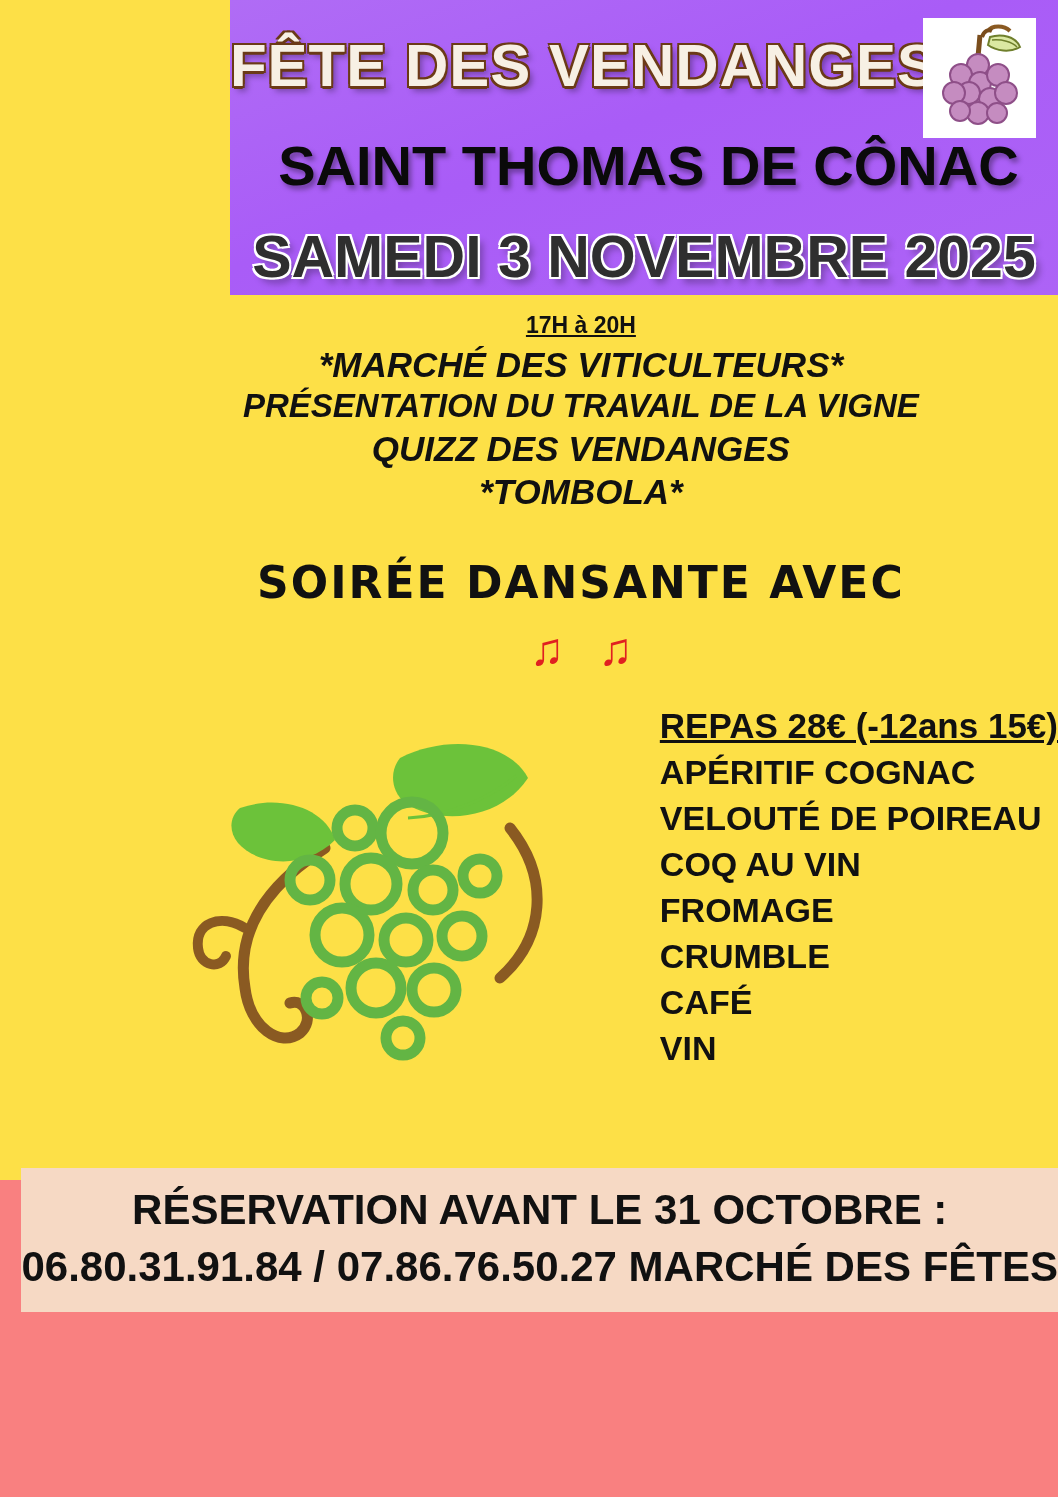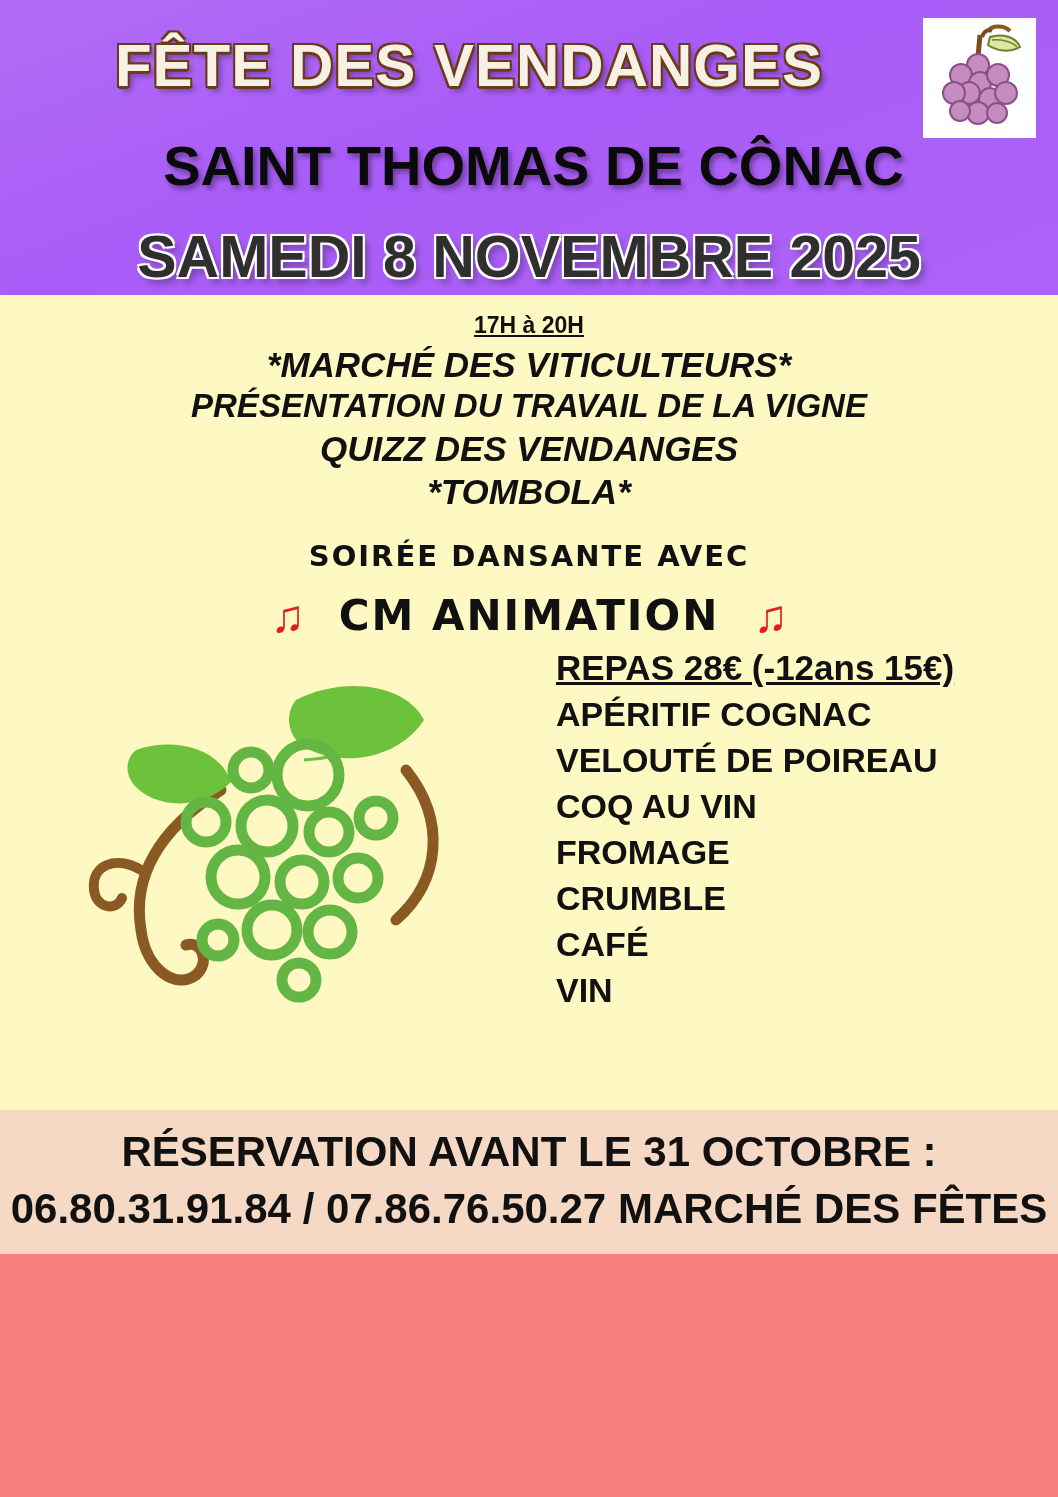--- a/index.html
+++ b/index.html
@@ -13,21 +13,22 @@
     background: #f98080;
     overflow: hidden;
     position: relative;
   }
   .poster {
     width: 1058px;
     height: 1180px;
     position: relative;
     display: flex;
     flex-direction: column;
-    background: #fef9c3;
+    background: #fde047;
+    align-items: flex-end;
   }
 
   
   .header {
     position: relative;
     background: linear-gradient(160deg, #b06cf5 0%, #a95cf7 45%, #ad63f6 100%);
     padding: 10px 0 8px 0;
     height: 355px;
     box-sizing: border-box;
   }
@@ -106,24 +107,24 @@
   .prog-italic {
     font-style: italic;
     font-size: 35px;
     margin-bottom: 4px;
   }
   .prog-italic.small {
     font-size: 33px;
   }
   .soiree {
     text-align: center;
-    font-size: 29px;
-    font-weight: bold;
-    color: #111;
-    margin-top: 28px;
+    font-size: 44px;
+    font-weight: bold;
+    color: #111;
+    margin-top: 46px;
     letter-spacing: 2px;
     font-family: "DejaVu Sans", sans-serif;
   }
   .anim-row {
     display: flex;
     align-items: center;
     justify-content: center;
     gap: 34px;
     margin-top: 18px;
   }
@@ -136,20 +137,21 @@
   }
   .note {
     color: #e02020;
     font-size: 46px;
     line-height: 1;
   }
 
   
   .lower {
     display: flex;
+    margin-top: 26px;
     height: 470px;
     padding-left: 46px;
   }
   .illo {
     width: 500px;
     position: relative;
   }
   .menu {
     flex: 1;
     padding-left: 10px;
@@ -207,36 +209,35 @@
           <circle cx="24" cy="70" r="11"></circle>
           <circle cx="76" cy="70" r="11"></circle>
           <circle cx="48" cy="90" r="11"></circle>
           <circle cx="30" cy="88" r="10"></circle>
           <circle cx="67" cy="90" r="10"></circle>
         </g>
       </svg>
     </div>
 
     <div class="title-city">SAINT THOMAS DE CÔNAC</div>
-    <div class="title-date">SAMEDI 8 NOVEMBRE 2025</div>
+    <div class="title-date">SAMEDI 3 NOVEMBRE 2025</div>
   </div>
 
   <div class="middle">
 
     <div class="prog-line prog-time">17H à 20H</div>
     <div class="prog-line prog-italic">*MARCHÉ DES VITICULTEURS*</div>
     <div class="prog-line prog-italic small">PRÉSENTATION DU TRAVAIL DE LA VIGNE</div>
     <div class="prog-line prog-italic">QUIZZ DES VENDANGES</div>
     <div class="prog-line prog-italic">*TOMBOLA*</div>
 
     <div class="soiree">SOIRÉE DANSANTE AVEC</div>
 
     <div class="anim-row">
       <span class="note">♫</span>
-      <span class="anim-text">CM ANIMATION</span>
       <span class="note">♫</span>
     </div>
 
     <div class="lower">
 
       <div class="illo">
         <svg width="480" height="420" viewBox="0 0 480 420" aria-hidden="true">
 
           <path d="M360 130 C400 180, 395 240, 350 280" stroke="#8a5a22" stroke-width="11" fill="none" stroke-linecap="round"></path>
           <path d="M175 150 C120 185, 85 230, 95 290 C100 330, 130 350, 150 335 C165 322, 155 300, 140 305" stroke="#8a5a22" stroke-width="11" fill="none" stroke-linecap="round"></path>

